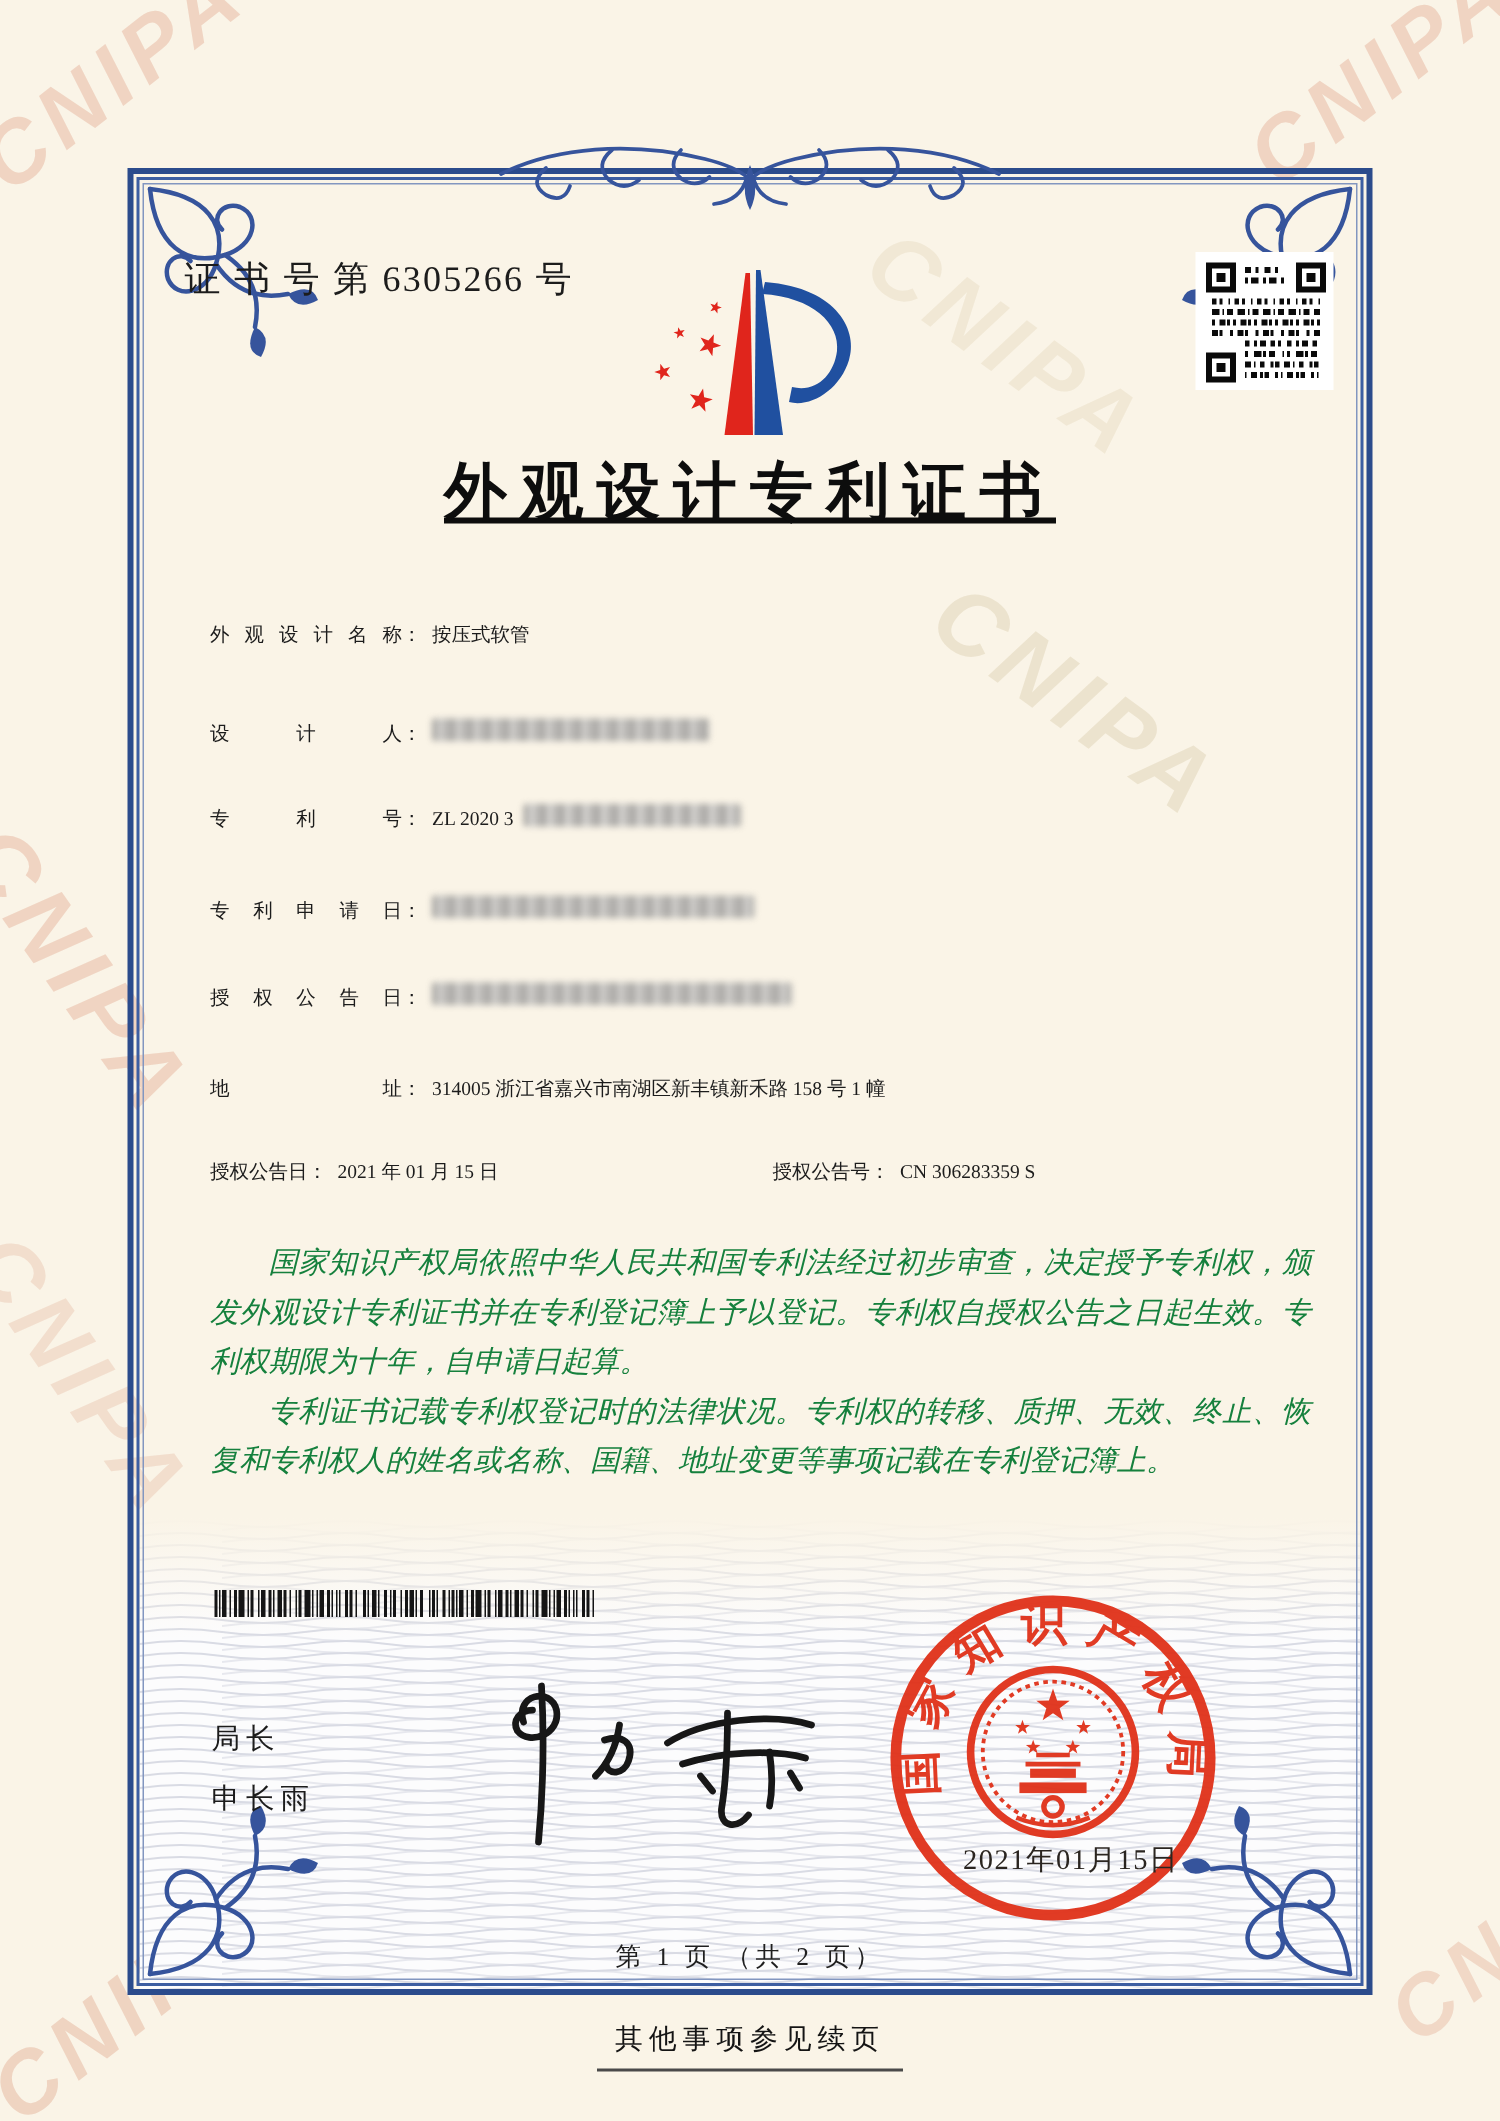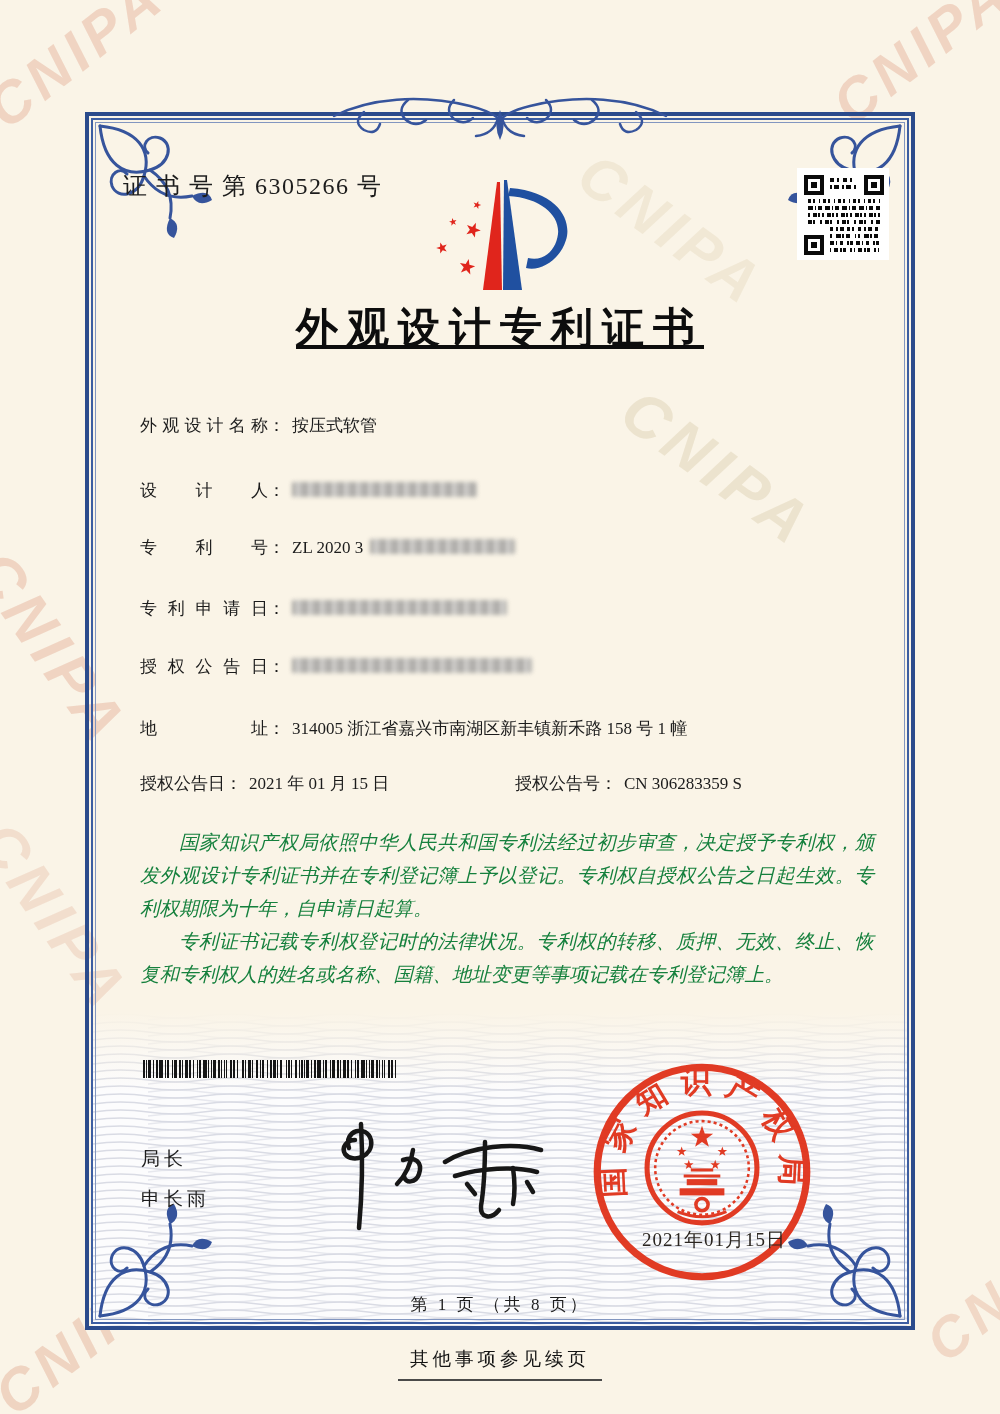--- a/index.html
+++ b/index.html
@@ -31,21 +31,21 @@
   .frame::before{content:"";position:absolute;inset:2px;border:2px solid #3d5ea2;}
   .frame::after{content:"";position:absolute;inset:6px;border:1px solid #8296c0;}
   .orn{position:absolute;z-index:4;pointer-events:none;}
   
   .content{position:absolute;inset:0;z-index:5;}
   .cert-no{position:absolute;left:123px;top:170px;font-size:24px;letter-spacing:1.5px;text-align:center;}
   .logo{position:absolute;left:420px;top:172px;}
   .qr{position:absolute;left:797px;top:168px;background:#ffffff;padding:3px;}
   .title{position:absolute;left:0;right:0;top:300px;text-align:center;
     font-size:42px;font-weight:bold;letter-spacing:9px;color:#0d0d0d;text-decoration:underline;}
-  .row{position:absolute;left:140px;width:740px;font-size:17px;white-space:nowrap;}
+  .row{position:absolute;left:140px;width:740px;font-size:13px;white-space:nowrap;}
   .r1{top:414px}.r2{top:479px}.r3{top:536px}.r4{top:597px}.r5{top:655px}.r6{top:717px}.r7{top:772px}
   .lbl{display:inline-block;width:128px;text-align:justify;text-align-last:justify;}
   .val{margin-left:7px;}
   .redact{display:inline-block;height:15px;border-radius:2px;vertical-align:-1px;margin-left:7px;
     background:repeating-linear-gradient(90deg,#8f8f8f 0 4px,#cfcfcf 4px 7px,#a5a5a5 7px 12px);
     filter:blur(2.2px);opacity:.75;}
   .w185{width:185px}.w150{width:145px}.w215{width:215px}.w240{width:240px}
   .grant-no{position:absolute;left:375px;top:0;}
   .paras{position:absolute;left:140px;top:826px;width:734px;font-size:19.5px;
     line-height:33px;text-align:justify;color:#15803d;font-style:italic;}
@@ -244,19 +244,19 @@
           <rect x="99" y="121" width="30" height="6"></rect>
         </g>
         <path d="M96,118 h36" fill="none" stroke-width="3"></path>
         <path d="M103,112 h22" fill="none" stroke-width="3"></path>
         <circle cx="114" cy="146" r="6" fill="none" stroke-width="3.5"></circle>
         <path d="M90,153 q24,10 48,0" fill="none" stroke-width="3"></path>
       </g>
     </svg>
     <div class="seal-date">2021年01月15日</div>
 
-    <div class="page-indicator">第 1 页 （共 8 页）</div>
+    <div class="page-indicator">第 1 页 （共 2 页）</div>
     <div class="continuation">
       <span>其他事项参见续页</span>
     </div>
 
   </div>
 </div>
 
 </body></html>

